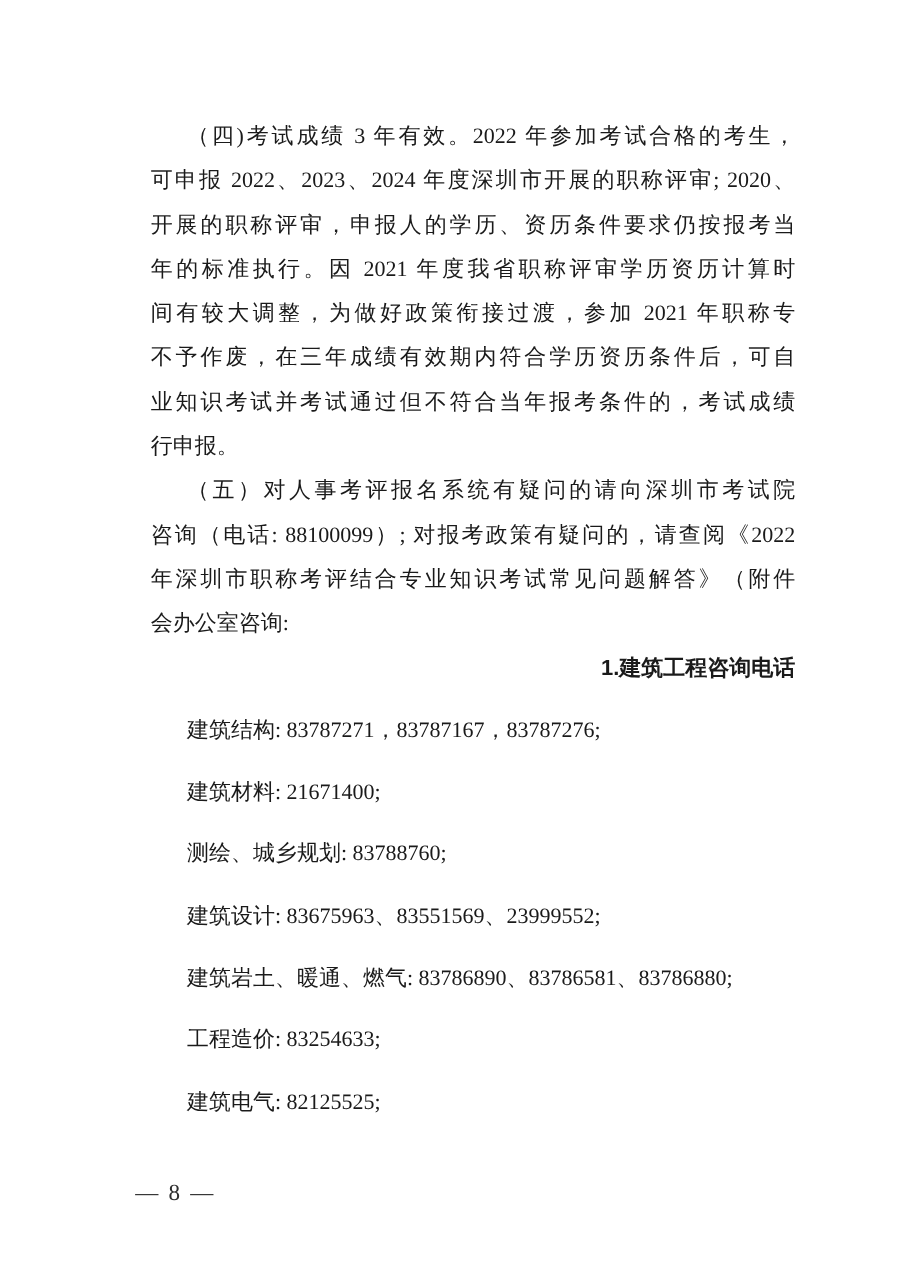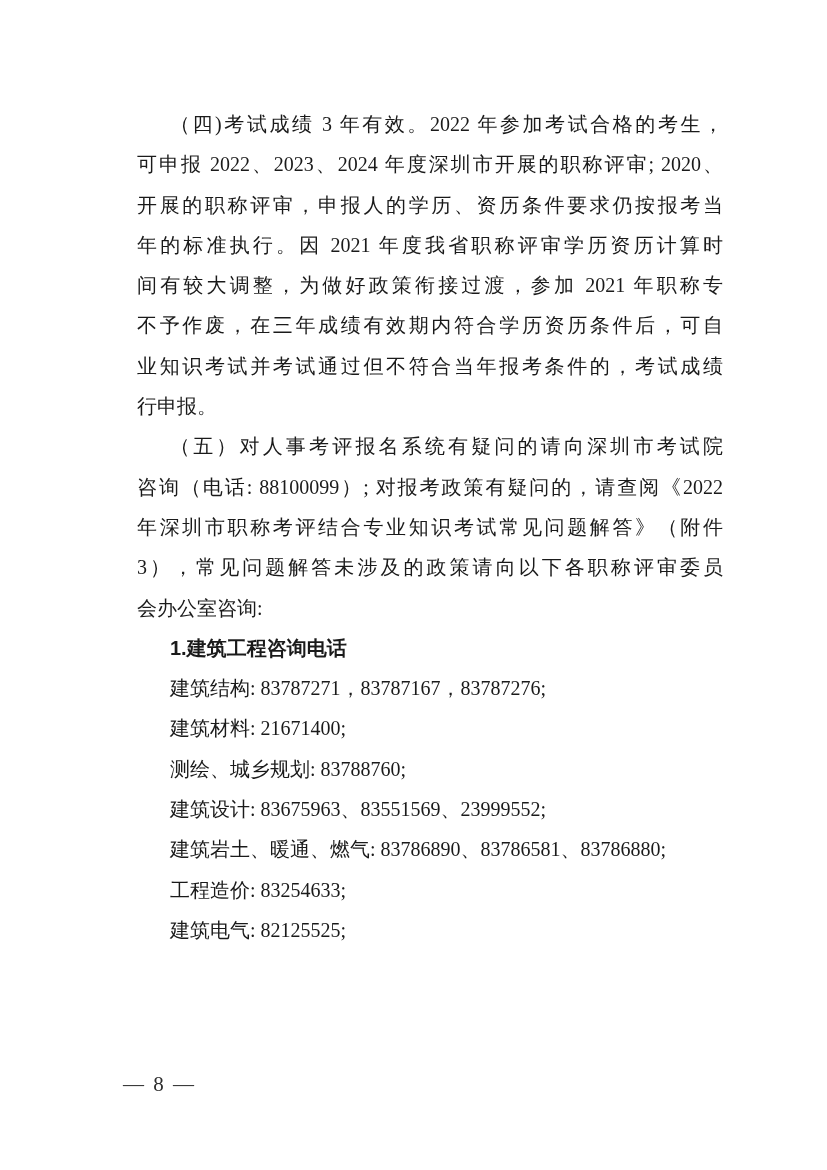--- a/index.html
+++ b/index.html
@@ -43,25 +43,27 @@
   }
   .tline.last {
     text-align-last: left;
   }
   .section-heading {
     font-family: "Liberation Sans", "DejaVu Sans", sans-serif;
     font-weight: bold;
     padding-left: 33px;
     height: 40.3px;
     overflow: hidden;
+    text-align: right;
   }
   .phone-line {
     padding-left: 33px;
     height: 40.3px;
     overflow: hidden;
+    margin-top: 16px;
   }
   .footer {
     position: absolute;
     left: 123px;
     top: 1072px;
     font-size: 21px;
     letter-spacing: 2px;
     color: #2e2e2e;
   }
 </style>
@@ -80,21 +82,20 @@
           <div class="tline">年的标准执行。因 2021 年度我省职称评审学历资历计算时</div>
           <div class="tline">间有较大调整，为做好政策衔接过渡，参加 2021 年职称专</div>
           <div class="tline">不予作废，在三年成绩有效期内符合学历资历条件后，可自</div>
           <div class="tline">业知识考试并考试通过但不符合当年报考条件的，考试成绩</div>
           <div class="tline last">行申报。</div>
         </div>
         <div class="paragraph">
           <div class="tline first">（五）对人事考评报名系统有疑问的请向深圳市考试院</div>
           <div class="tline">咨询（电话: 88100099）; 对报考政策有疑问的，请查阅《2022</div>
           <div class="tline">年深圳市职称考评结合专业知识考试常见问题解答》（附件</div>
-          <div class="tline">3），常见问题解答未涉及的政策请向以下各职称评审委员</div>
           <div class="tline last">会办公室咨询:</div>
         </div>
       </div>
 
     <div class="section-heading">1.建筑工程咨询电话</div>
 
     <div>
         <div class="phone-line">建筑结构: 83787271，83787167，83787276;</div>
         <div class="phone-line">建筑材料: 21671400;</div>
         <div class="phone-line">测绘、城乡规划: 83788760;</div>

